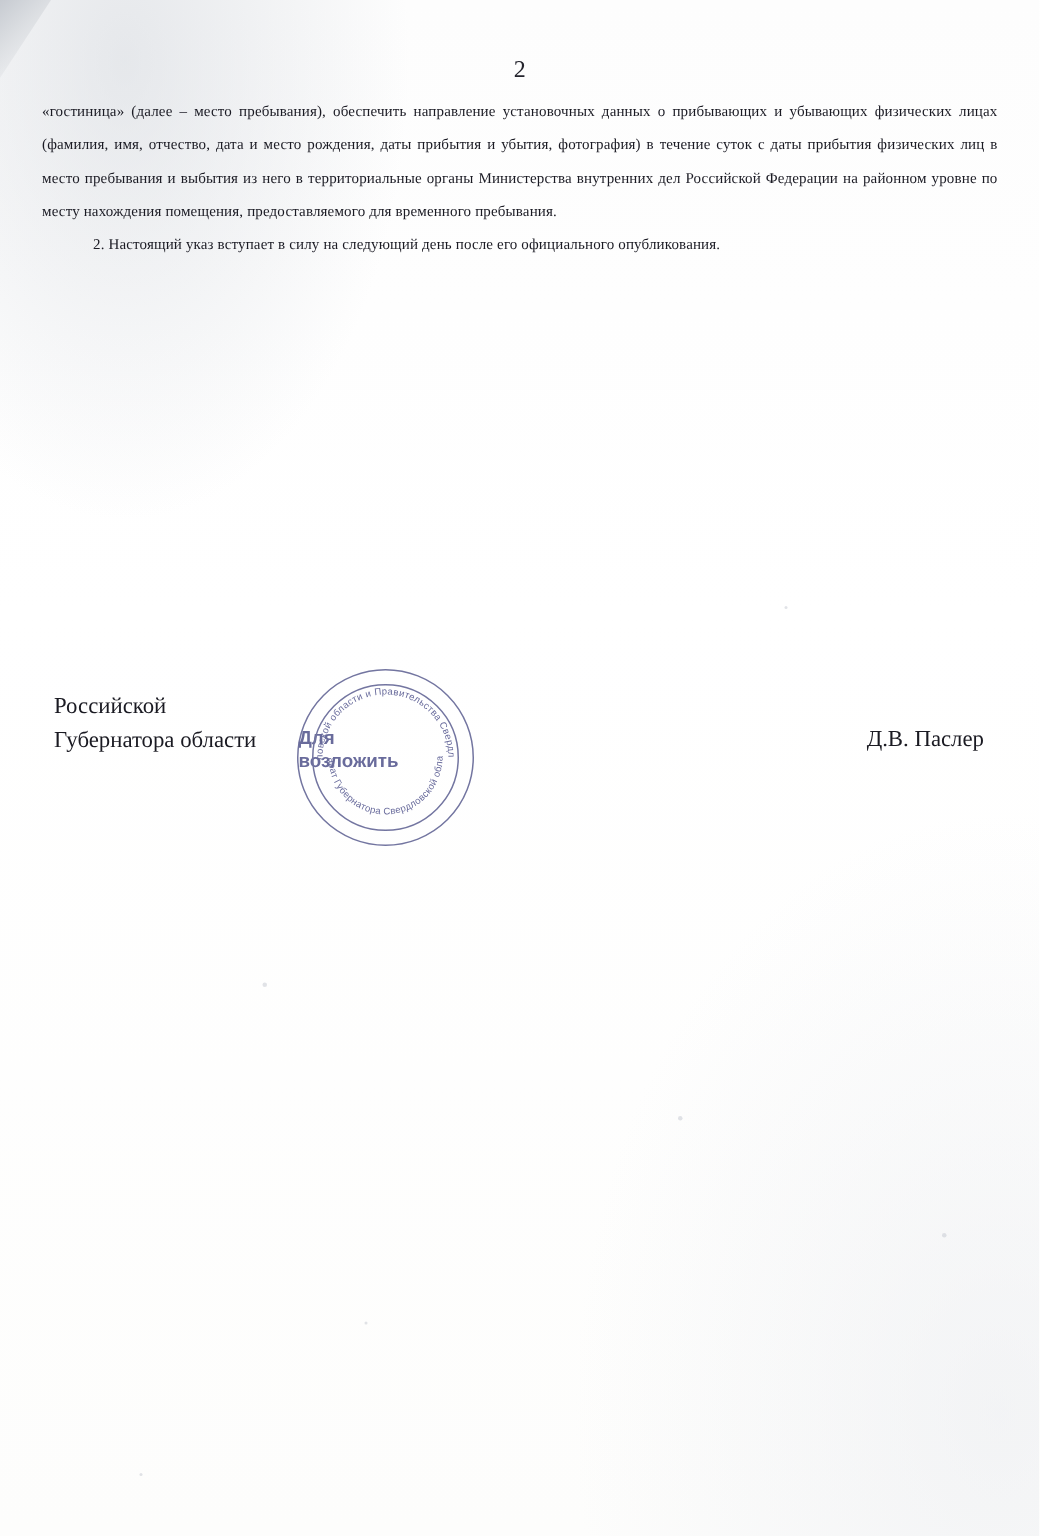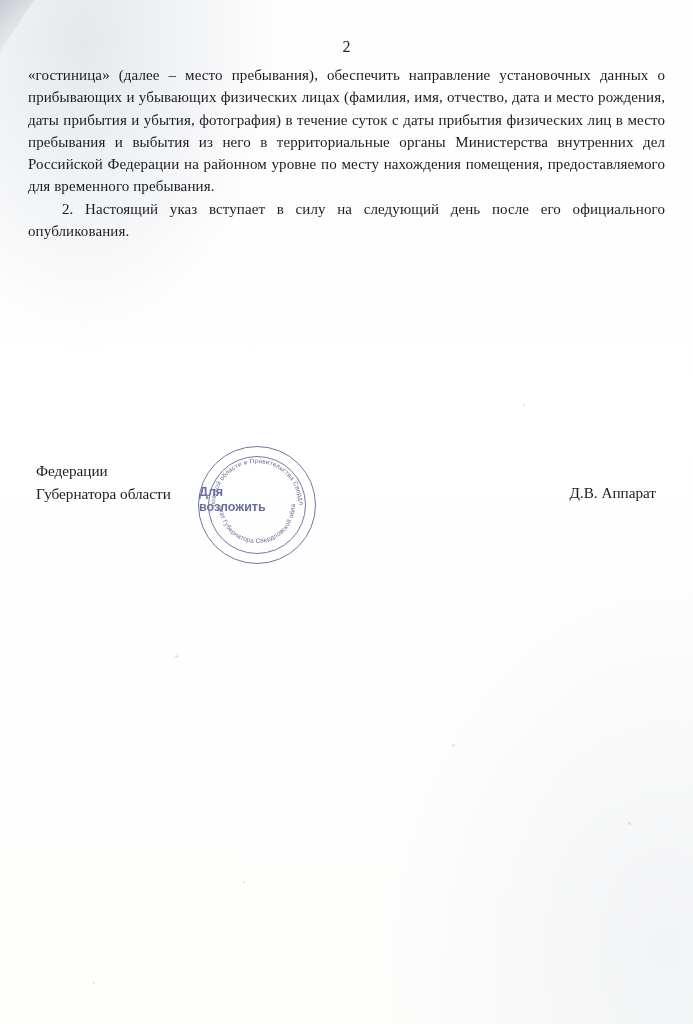--- a/index.html
+++ b/index.html
@@ -50,21 +50,21 @@
 
   .content {
     position: absolute;
     left: 28px;
     right: 28px;
     top: 64px;
   }
 
   p.body-par {
     margin: 0 0 0 0;
-    font-size: 15px;
+    font-size: 10px;
     line-height: 22.3px;
     text-align: justify;
     text-justify: inter-word;
     color: #1b1b24;
     letter-spacing: 0.1px;
     font-family: Liberation Serif, serif;
   }
   p.body-par.indented {
     text-indent: 34px;
   }
@@ -158,24 +158,24 @@
 
   <div class="page-number">2</div>
 
   <div class="content">
     <p class="body-par">«гостиница» (далее – место пребывания), обеспечить направление установочных данных о прибывающих и убывающих физических лицах (фамилия, имя, отчество, дата и место рождения, даты прибытия и убытия, фотография) в течение суток с даты прибытия физических лиц в место пребывания и выбытия из него в территориальные органы Министерства внутренних дел Российской Федерации на районном уровне по месту нахождения помещения, предоставляемого для временного пребывания.</p>
     <p class="body-par indented">2. Настоящий указ вступает в силу на следующий день после его официального опубликования.</p>
   </div>
 
   <div class="signature-block">
     <span class="sig-left">
-      <span>Федерации</span><br>
+      <span>Российской</span><br>
       <span>Губернатора области</span>
     </span>
-    <span class="sig-right">Д.В. Аппарат</span>
+    <span class="sig-right">Д.В. Паслер</span>
   </div>
 
   <div class="stamp">
     <div class="stamp-ring-text">
       <svg viewBox="0 0 116 116" xmlns="http://www.w3.org/2000/svg">
         <defs>
           <path id="arcTop" d="M 16,58 A 42,42 0 0 1 100,58"></path>
           <path id="arcBottom" d="M 20,58 A 38,38 0 0 0 96,58"></path>
         </defs>
         <text>

